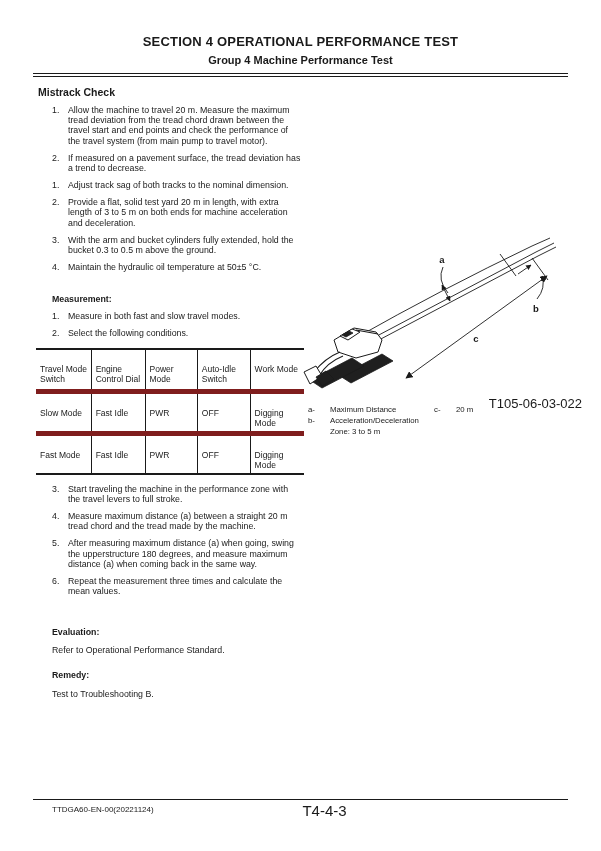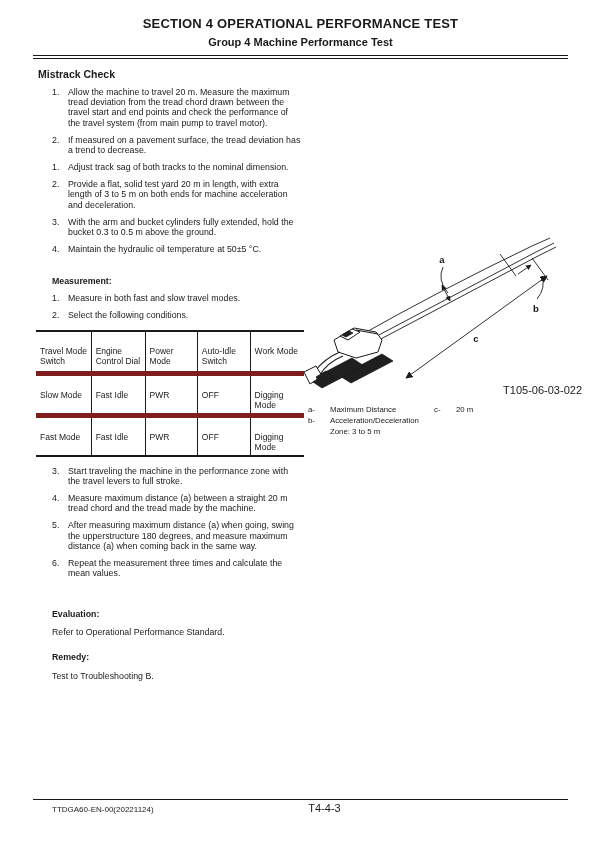--- a/index.html
+++ b/index.html
@@ -1,19 +1,19 @@
 <!DOCTYPE html>
 <html><head>
 <meta charset="utf-8">
 <style>
   html,body { margin:0; padding:0; background:#fff; }
   body { width:601px; height:851px; font-family:"Liberation Sans", sans-serif; color:#1a1a1a; }
   .page { position:relative; width:601px; height:851px; background:#fff; overflow:hidden; }
 
-  .section-title { padding-top:16px; text-align:center; font-size:13px; font-weight:bold; letter-spacing:.2px; }
+  .section-title { padding-top:34px; text-align:center; font-size:13px; font-weight:bold; letter-spacing:.2px; }
   .group-title   { margin-top:5px; text-align:center; font-size:11px; font-weight:bold; }
   .double-rule   { margin:7px 33px 0 33px; height:2px; border-top:1px solid #1a1a1a; border-bottom:1px solid #1a1a1a; }
 
   .page-heading  { margin:9px 0 0 38px; font-size:10.5px; font-weight:bold; }
 
   .col-left      { margin-left:52px; width:252px; font-size:8.8px; line-height:10.4px; }
   .sec-label     { font-weight:bold; margin-top:14px; }
   .sec-label.gap1{ margin-top:22px; }
   .li            { display:flex; margin-top:6.5px; width:250px; }
   .li .num       { flex:0 0 16px; }
@@ -23,31 +23,31 @@
   .cond-table    { border-collapse:collapse; margin:9px 0 0 -16px; font-size:8.5px; line-height:10px;
                    border-top:2px solid #1a1a1a; border-bottom:2px solid #1a1a1a; }
   .cond-table th, .cond-table td { border-left:1px solid #1a1a1a; padding:14px 2px 3px 4px; text-align:left;
                    font-weight:normal; vertical-align:top; }
   .cond-table th:first-child, .cond-table td:first-child { border-left:none; }
   .cond-table thead th { height:22px; }
   .cond-table tbody td { border-top:5px solid #7f1d1d; height:12px; }
 
   .figure        { position:absolute; left:296px; top:236px; width:302px; height:212px; }
   .fig-svg       { position:absolute; left:0; top:0; }
-  .fig-code      { position:absolute; right:16px; top:148px; font-size:11px; }
+  .fig-code      { position:absolute; right:16px; top:160px; font-size:13px; }
   .legend        { position:absolute; left:12px; top:168px; width:286px; font-size:7.8px; line-height:11px; }
   .leg-col1      { position:absolute; left:0; top:0; width:130px; }
   .leg-col2      { position:absolute; left:126px; top:0; width:90px; }
   .leg-item      { display:flex; }
   .leg-key       { flex:0 0 22px; }
   .leg-txt       { flex:0 1 100px; max-width:100px; }
 
   .footer-rule   { position:absolute; left:33px; right:33px; top:799px; border-top:1px solid #1a1a1a; }
   .footer-left   { position:absolute; left:52px; top:805px; font-size:8px; }
-  .footer-center { position:absolute; left:0; right:0; top:802px; text-align:center; font-size:11px;padding-left:48px; }
+  .footer-center { position:absolute; left:0; right:0; top:802px; text-align:center; font-size:15px;padding-left:48px; }
 
   svg text.callout { font-family:"Liberation Sans", sans-serif; font-size:9.5px; font-weight:bold; fill:#1a1a1a; }
   svg .thin  { fill:none; stroke:#1a1a1a; stroke-width:0.9; }
   svg .med   { fill:none; stroke:#1a1a1a; stroke-width:1.1; }
   svg .white { fill:#ffffff; stroke:#1a1a1a; stroke-width:1; }
   svg .dark  { fill:#1f1f1f; stroke:#1a1a1a; stroke-width:0.8; }
 </style>
 </head>
 <body>
 

